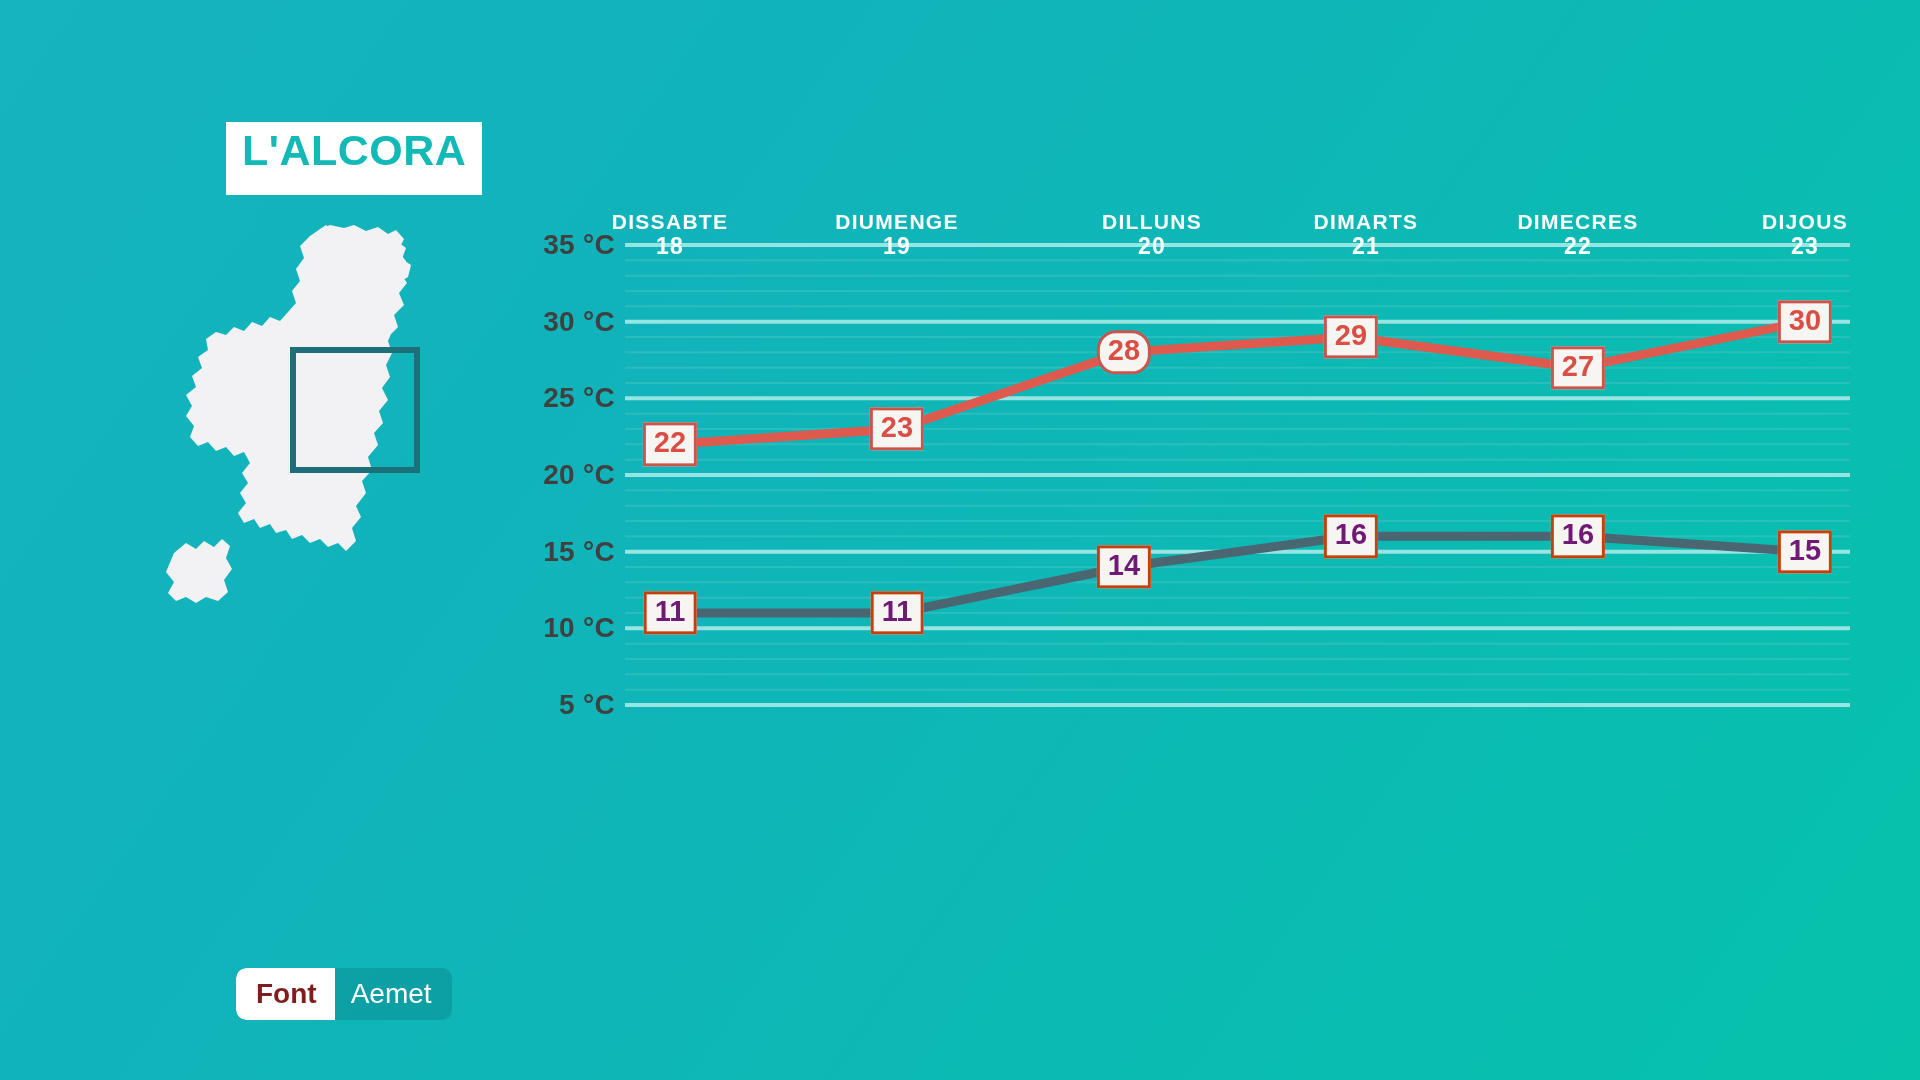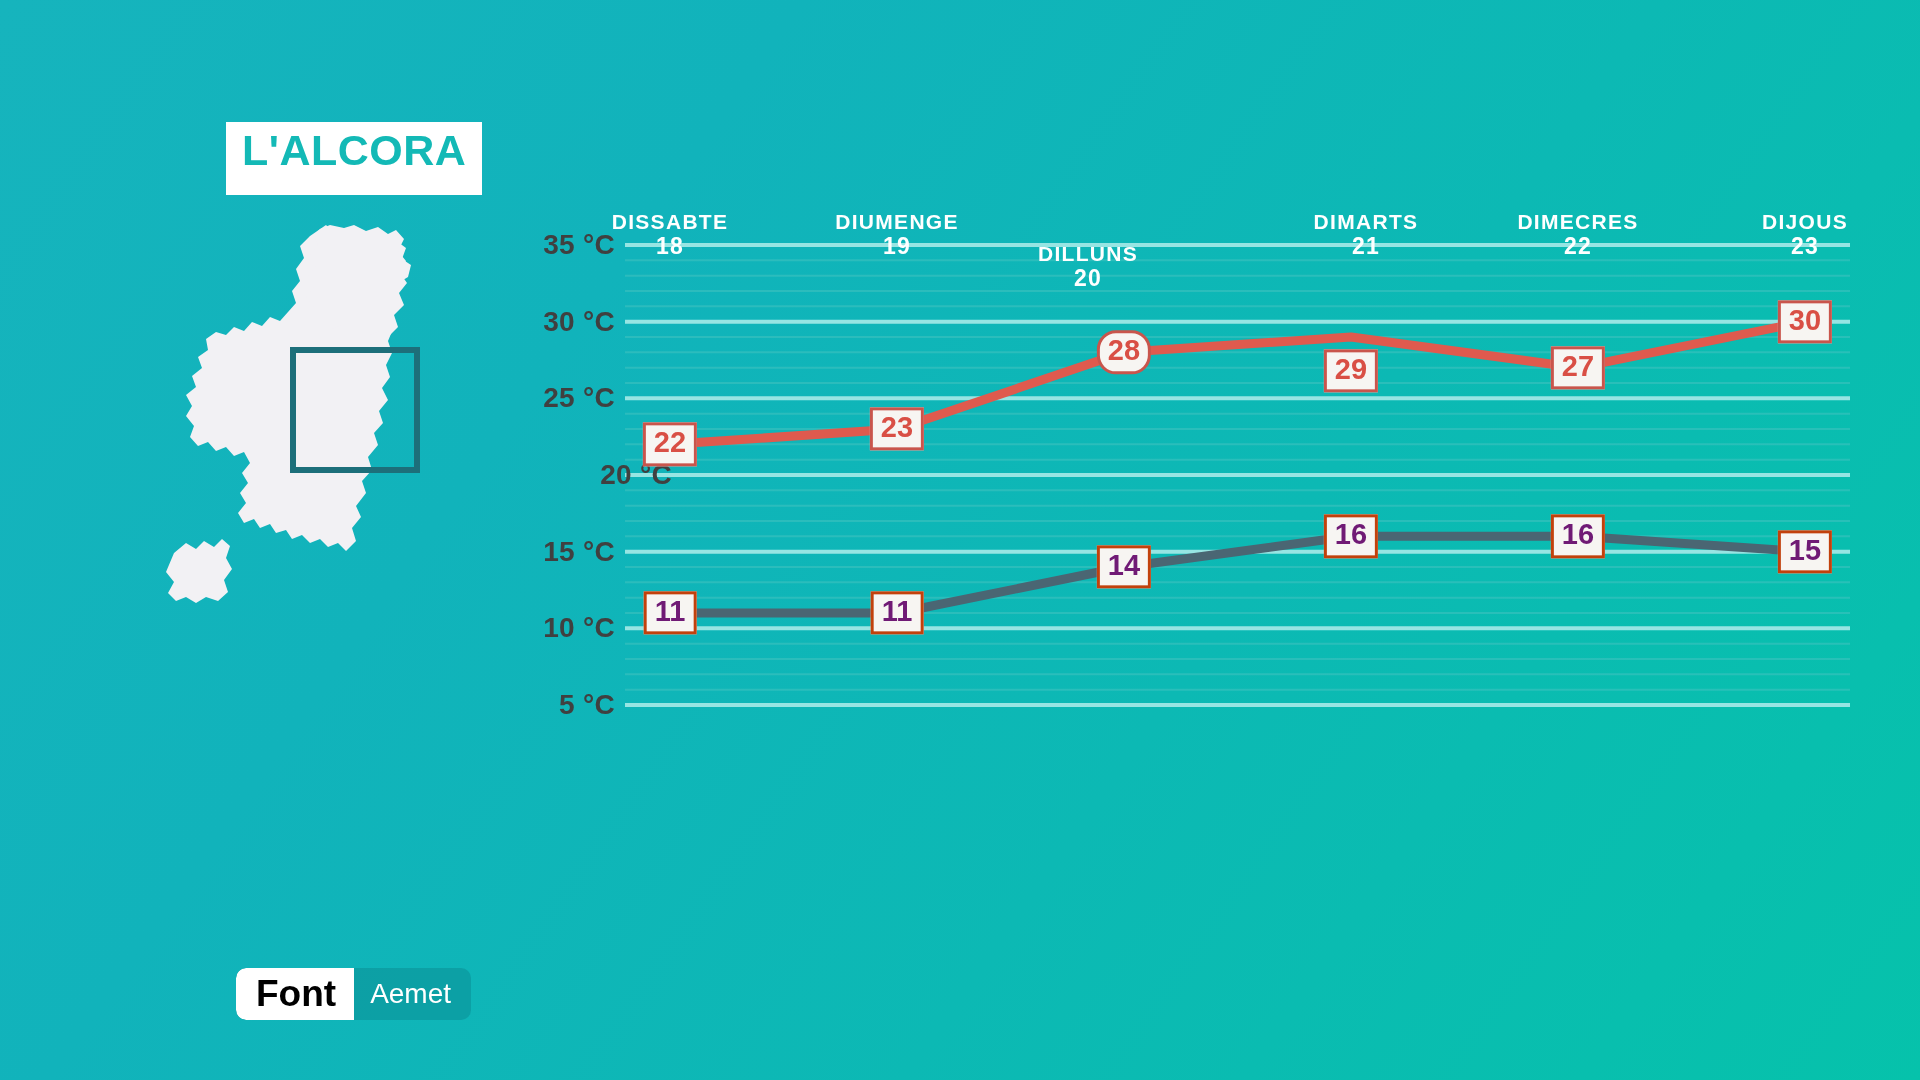--- a/index.html
+++ b/index.html
@@ -48,22 +48,22 @@
     position:absolute;
     left:236px; top:968px;
     display:flex; align-items:stretch;
     height:52px;
     border-radius:10px;
     overflow:hidden;
     background:rgba(10,120,130,0.35);
   }
   #source-label {
     background:#ffffff;
-    color:#000000;
-    font-size:37px; font-weight:bold;
+    color:#7f1d1d;
+    font-size:28px; font-weight:bold;
     display:flex; align-items:center;
     padding:0 18px 0 20px;
     border-radius:10px 0 0 10px;
   }
   #source-value {
     color:#ffffff;
     font-size:28px;
     display:flex; align-items:center;
     padding:0 20px 0 16px;
     border-radius:13px;
@@ -196,56 +196,56 @@
         <line x1="105" x2="1330" y1="111.66666666666667" y2="111.66666666666667" stroke="#9fe8e6" stroke-width="4" opacity="0.95"></line>
         <line x1="105" x2="1330" y1="35" y2="35" stroke="#9fe8e6" stroke-width="4" opacity="0.95"></line>
       </g>
     <polyline id="line-max" fill="none" stroke="#df5a4e" stroke-width="9" stroke-linejoin="round" stroke-linecap="round" points="150,234.33333333333334 377,219 604,142.33333333333331 831,127 1058,157.66666666666669 1285,111.66666666666667"></polyline>
     <polyline id="line-min" fill="none" stroke="#4a6673" stroke-width="9" stroke-linejoin="round" stroke-linecap="round" points="150,403 377,403 604,357 831,326.3333333333333 1058,326.3333333333333 1285,341.6666666666667"></polyline>
   </svg>
   <div id="y-labels">
       <div class="axis-label" style="right: 1245px; top: 495px;">5 °C</div>
       <div class="axis-label" style="right: 1245px; top: 418.333px;">10 °C</div>
       <div class="axis-label" style="right: 1245px; top: 341.667px;">15 °C</div>
-      <div class="axis-label" style="right: 1188px; top: 265px;">20 °C</div>
+      <div class="axis-label" style="right: 1245px; top: 265px;">20 °C</div>
       <div class="axis-label" style="right: 1245px; top: 188.333px;">25 °C</div>
       <div class="axis-label" style="right: 1245px; top: 111.667px;">30 °C</div>
       <div class="axis-label" style="right: 1245px; top: 35px;">35 °C</div>
     </div>
   <div id="x-labels">
       <div class="day-col" style="left: 150px;">
         <div class="day-name">DISSABTE</div>
         <div class="day-num">18</div>
       </div>
       <div class="day-col" style="left: 377px;">
         <div class="day-name">DIUMENGE</div>
         <div class="day-num">19</div>
       </div>
-      <div class="day-col" style="left: 568px; margin-top: 32px;">
+      <div class="day-col" style="left: 632px;">
         <div class="day-name">DILLUNS</div>
         <div class="day-num">20</div>
       </div>
       <div class="day-col" style="left: 831px; margin-left: 15px;">
         <div class="day-name">DIMARTS</div>
         <div class="day-num">21</div>
       </div>
       <div class="day-col" style="left: 1058px;">
         <div class="day-name">DIMECRES</div>
         <div class="day-num">22</div>
       </div>
       <div class="day-col" style="left: 1285px;">
         <div class="day-name">DIJOUS</div>
         <div class="day-num">23</div>
       </div>
     </div>
   <div id="max-values">
       <div class="val-box val-max" style="left: 150px; top: 234.333px;">22</div>
       <div class="val-box val-max" style="left: 377px; top: 219px;">23</div>
       <div class="val-box val-max" style="left: 604px; top: 142.333px; border-radius: 19px;">28</div>
-      <div class="val-box val-max" style="left: 831px; top: 127px; margin-top: 34px;">29</div>
+      <div class="val-box val-max" style="left: 831px; top: 127px;">29</div>
       <div class="val-box val-max" style="left: 1058px; top: 157.667px;">27</div>
       <div class="val-box val-max" style="left: 1285px; top: 111.667px;">30</div>
     </div>
   <div id="min-values">
       <div class="val-box val-min" style="left: 150px; top: 403px;">11</div>
       <div class="val-box val-min" style="left: 377px; top: 403px;">11</div>
       <div class="val-box val-min" style="left: 604px; top: 357px;">14</div>
       <div class="val-box val-min" style="left: 831px; top: 326.333px;">16</div>
       <div class="val-box val-min" style="left: 1058px; top: 326.333px;">16</div>
       <div class="val-box val-min" style="left: 1285px; top: 341.667px;">15</div>

